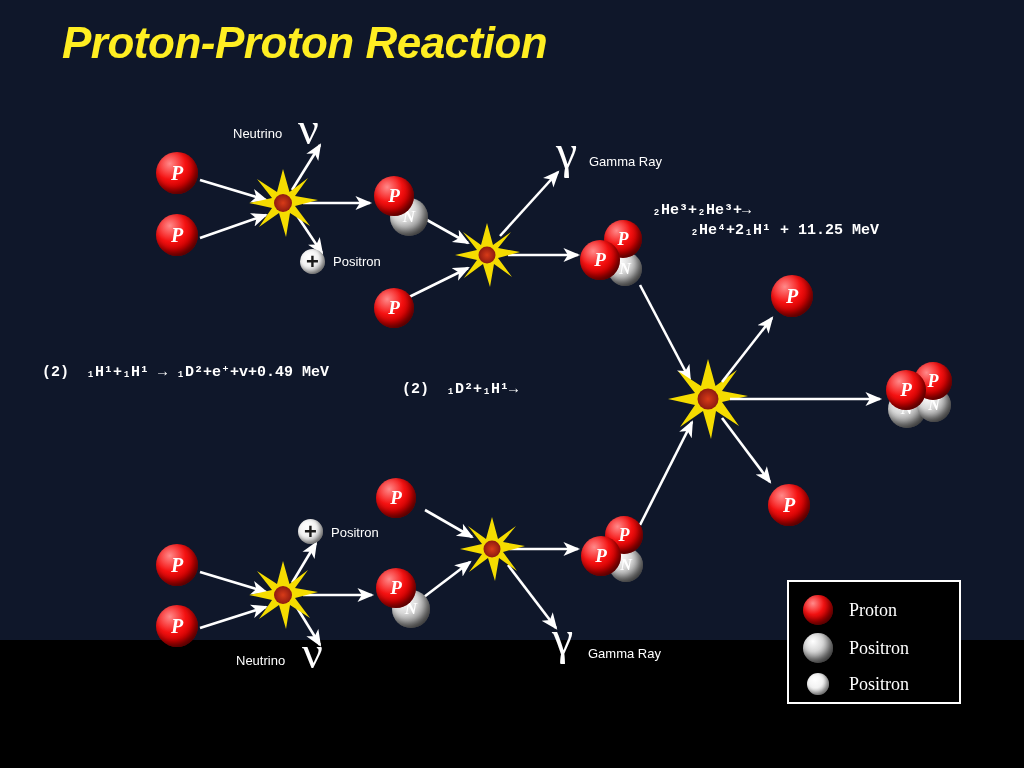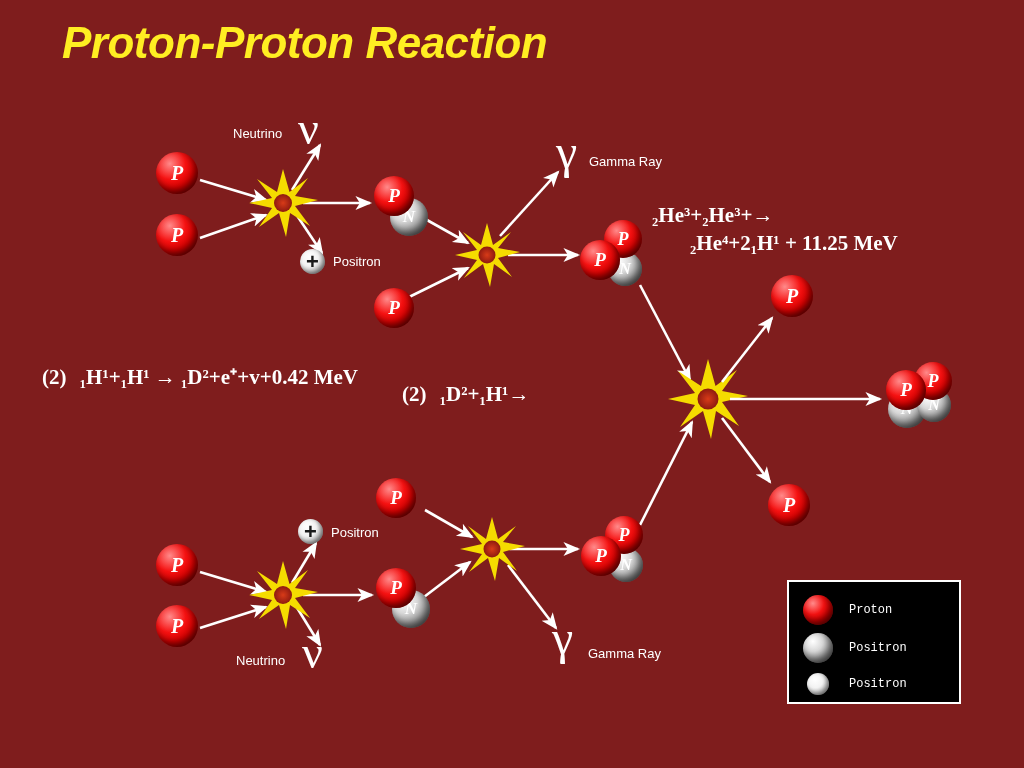--- a/index.html
+++ b/index.html
@@ -1,17 +1,17 @@
 <!DOCTYPE html>
 <html><head>
 <meta charset="utf-8">
 <style>
   html,body{margin:0;padding:0;background:#000;}
   body{width:1024px;height:768px;overflow:hidden;font-family:"Liberation Sans",sans-serif;}
-  #stage{position:relative;width:1024px;height:768px;background:#7f1d1d;}
+  #stage{position:relative;width:1024px;height:640px;background:#0f172a;}
 
   .title{
     position:absolute;left:62px;top:18px;
     font-family:"Liberation Sans",sans-serif;
     font-size:44px;font-weight:bold;font-style:italic;
     color:#ffee22;letter-spacing:-0.5px;white-space:nowrap;
   }
 
   
   .particle{position:absolute;border-radius:50%;
@@ -31,29 +31,29 @@
   }
   .plus-sign{position:absolute;color:#1a1a1a;font-family:"Liberation Sans",sans-serif;
     font-weight:bold;font-style:normal;line-height:1;}
 
   
   .glyph{position:absolute;font-family:"Liberation Serif",serif;color:#fff;line-height:1;}
   .small-label{position:absolute;font-family:"Liberation Sans",sans-serif;
     font-size:13px;color:#fff;white-space:nowrap;}
 
   
-  .equation{position:absolute;font-family:Liberation Serif, serif;color:#fff;
-    font-weight:bold;font-size:21px;white-space:nowrap;line-height:1.35;}
+  .equation{position:absolute;font-family:Liberation Mono, monospace;color:#fff;
+    font-weight:bold;font-size:15px;white-space:nowrap;line-height:1.35;}
 
   
   .legend{position:absolute;left:787px;top:580px;width:170px;height:120px;
     border:2px solid #fff;background:#000;}
   .legend-row{position:absolute;left:14px;display:flex;align-items:center;}
   .legend-row .sw{border-radius:50%;margin-right:16px;}
-  .legend-row .lt{font-family:Liberation Mono, monospace;font-size:12px;color:#fff;}
+  .legend-row .lt{font-family:Liberation Serif, serif;font-size:18px;color:#fff;}
 
   
   #vec{position:absolute;left:0;top:0;width:1024px;height:768px;pointer-events:none;}
 </style>
 </head>
 <body>
 
 <div id="stage">
 
   <div class="title">Proton-Proton Reaction</div>
@@ -236,21 +236,21 @@
     <div class="particle proton" style="left:30px;top:0px;width:38px;height:38px;font-size:18px;">
       <span>P</span>
     </div>
     <div class="particle proton" style="left:2px;top:8px;width:40px;height:40px;font-size:19px;">
       <span>P</span>
     </div>
   </div>
 
   <div class="equation" style="left:42px;top:363px;">
     <span>(2)</span>
-    <span style="margin-left:8px;">₁H¹+₁H¹ → ₁D²+e⁺+v+0.42 MeV</span>
+    <span style="margin-left:8px;">₁H¹+₁H¹ → ₁D²+e⁺+v+0.49 MeV</span>
   </div>
 
 
   <div class="equation" style="left:402px;top:380px;">
     <span>(2)</span>
     <span style="margin-left:8px;">₁D²+₁H¹→</span>
   </div>
 
   <div class="equation" style="left:652px;top:201px;">
     <span>₂He³+₂He³+→</span>

